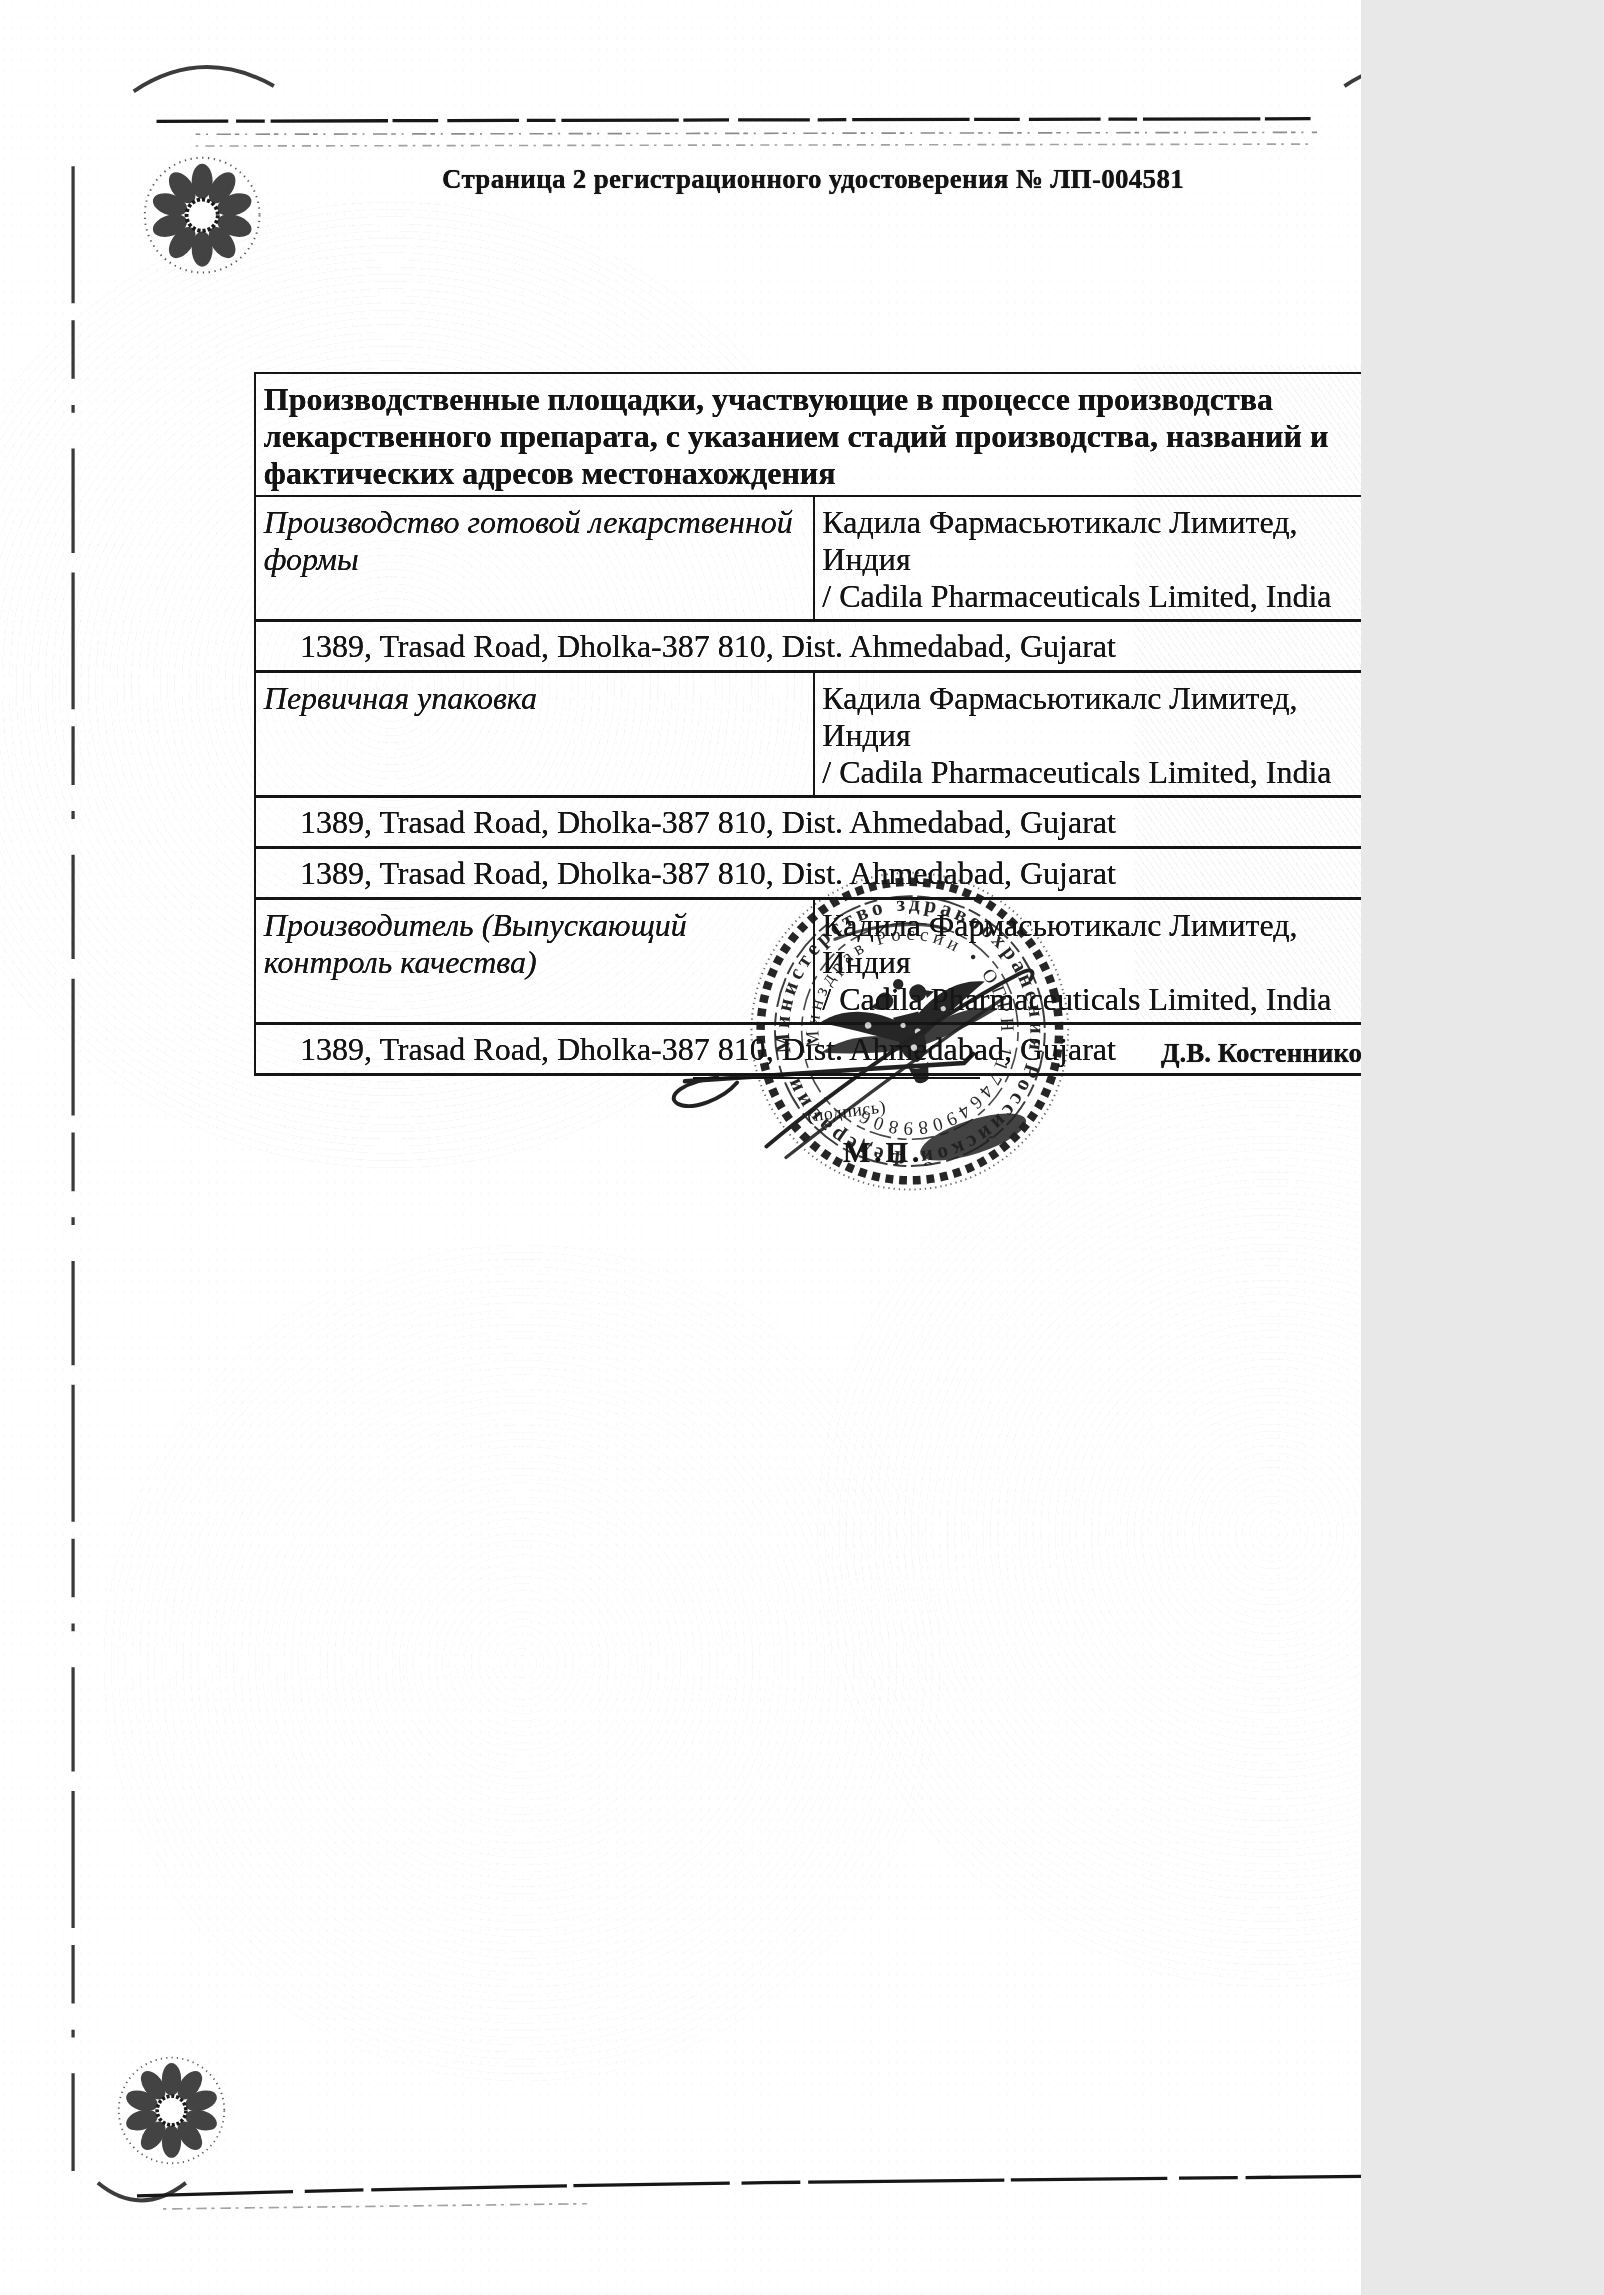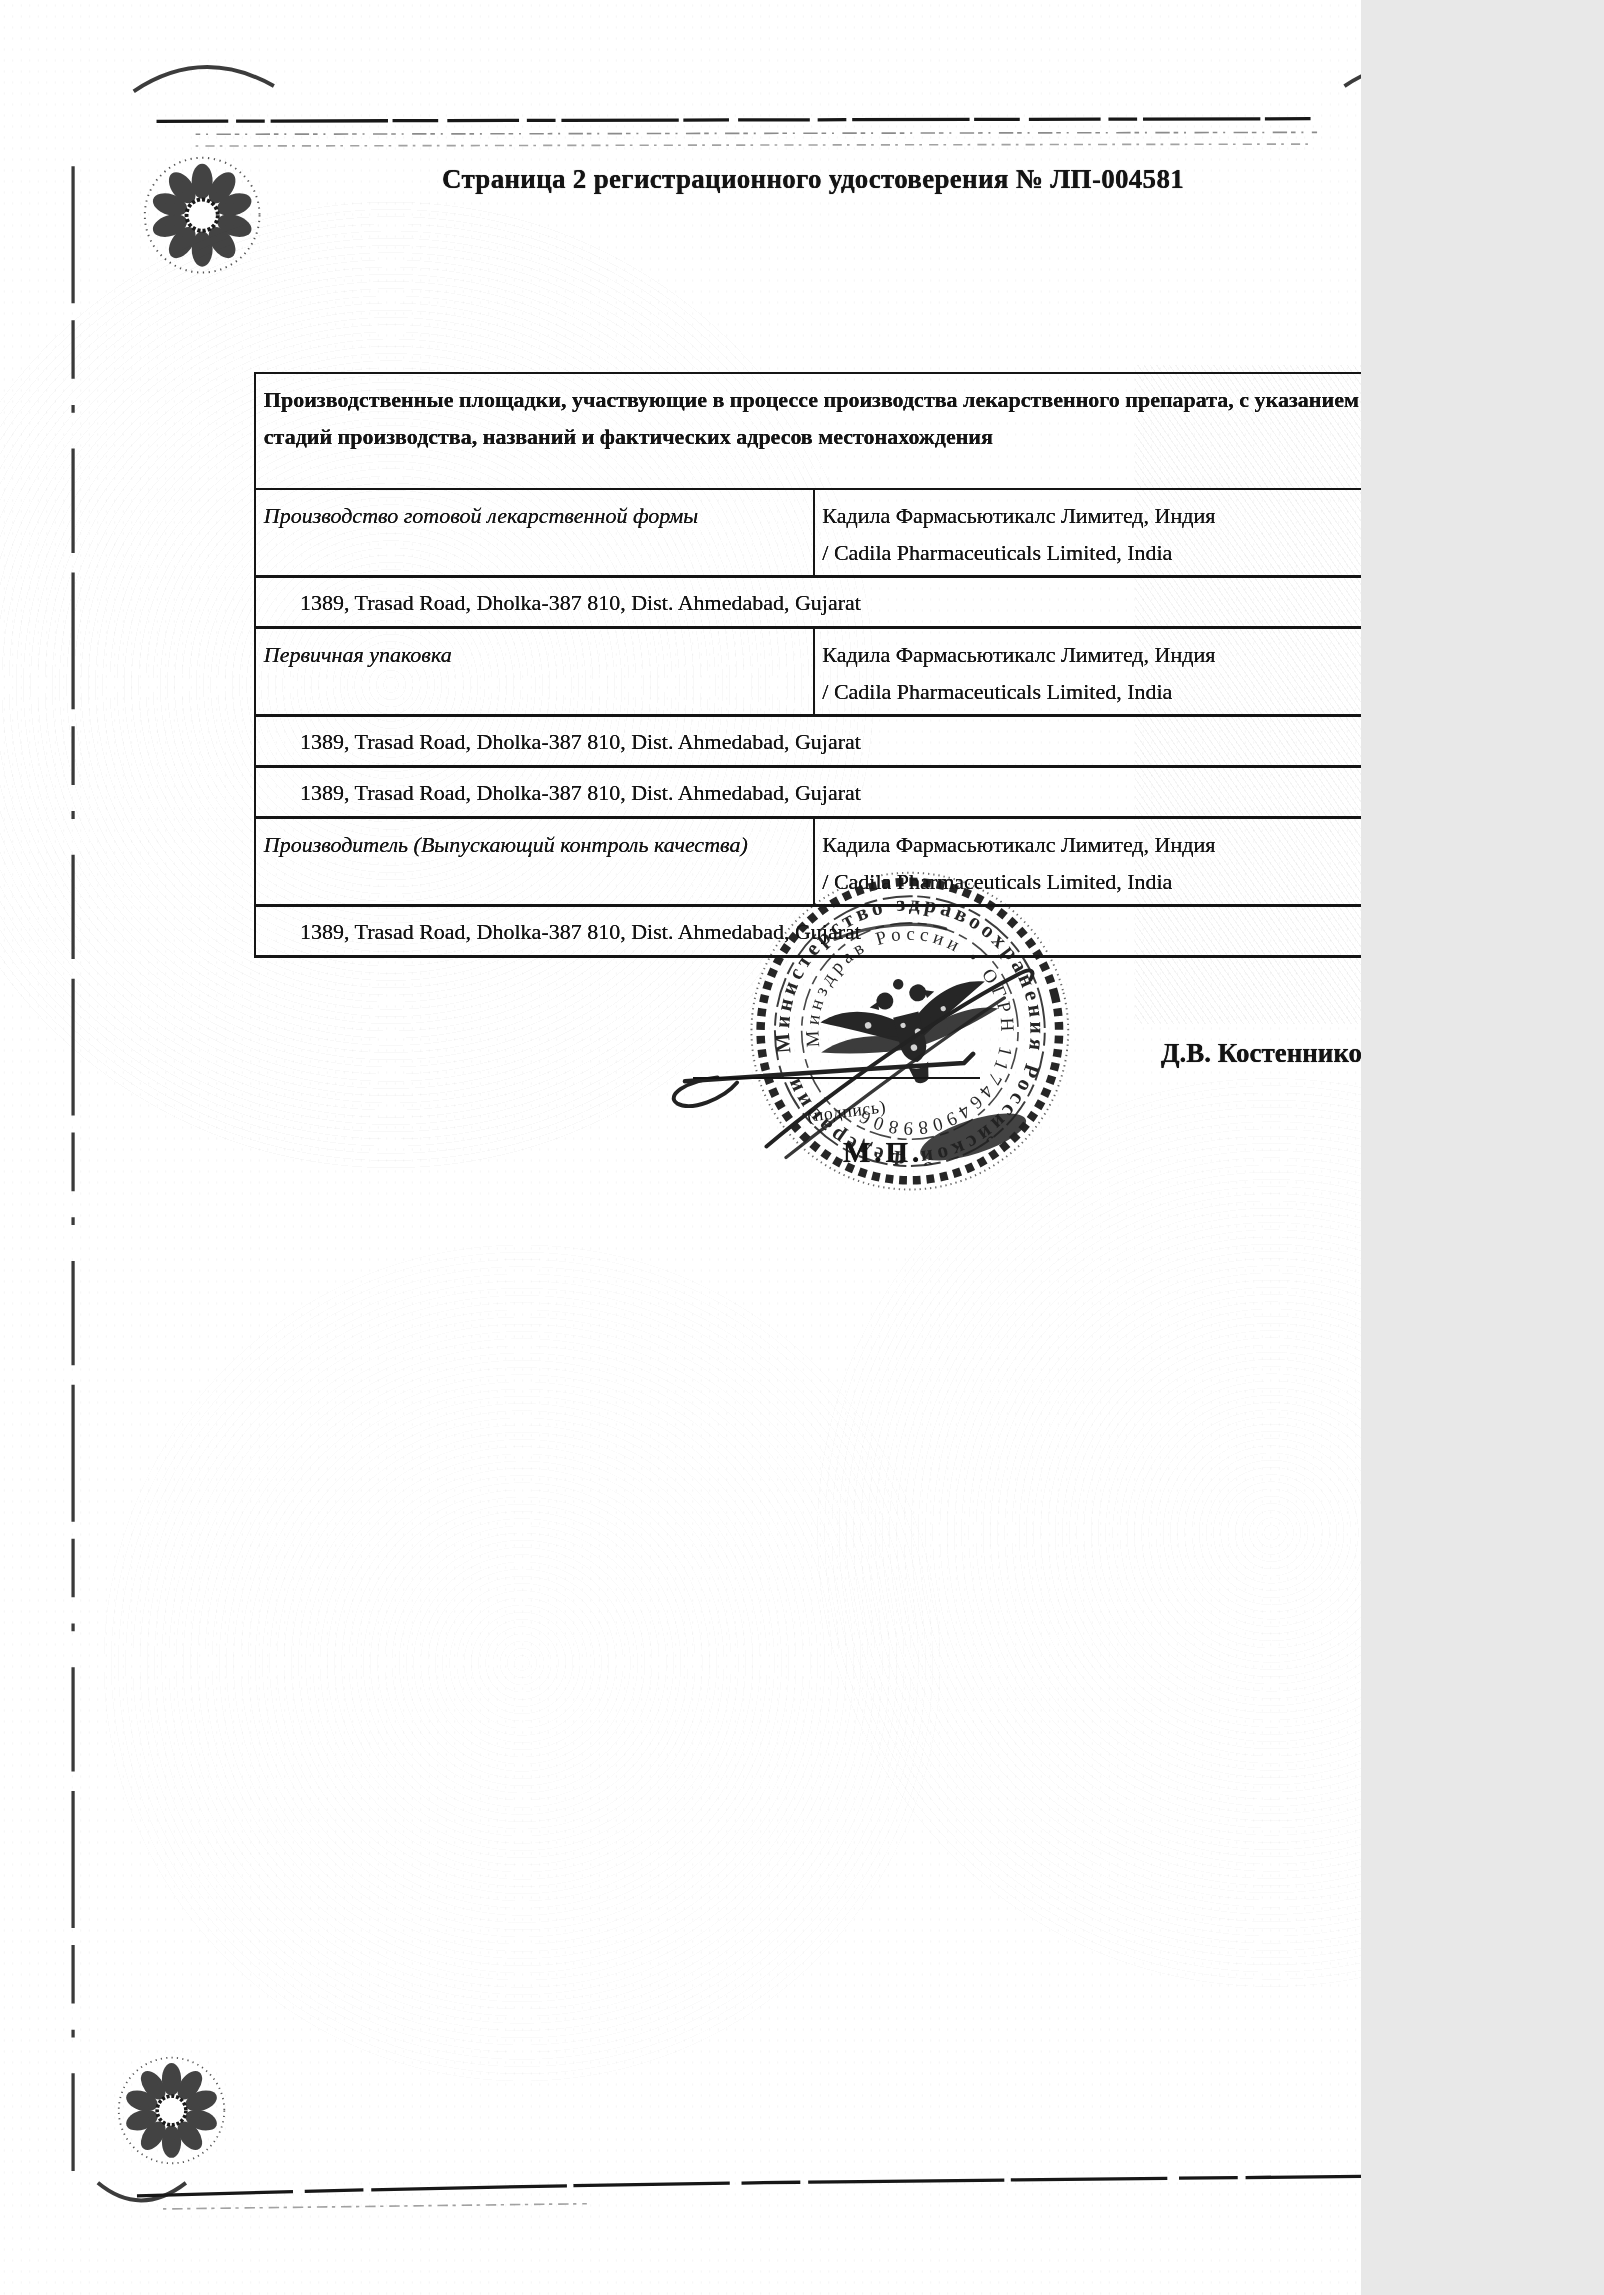--- a/index.html
+++ b/index.html
@@ -38,21 +38,21 @@
     text-shadow:0 0 0.7px #000;
   }
 
   
   table.sites{
     position:absolute;z-index:2;left:254px;top:372px;width:1119px;
     border-collapse:collapse;table-layout:fixed;
   }
   table.sites td{
     border:2.6px solid #151515;vertical-align:top;
-    font-size:22px;line-height:37px;padding:6.5px 9px 3.9px 7.8px;
+    font-size:32px;line-height:37px;padding:6.5px 9px 3.9px 7.8px;
     text-shadow:0 0 0.4px #000;
   }
   td.caption{font-weight:bold;font-size:25.4px;line-height:39px;height:104px;border-bottom-width:3.9px;}
   td.stage{font-style:italic;width:649px;height:64px;}
   td.company{width:470px;}
   td.addr{height:38px;}
   tr.addr-row td{border-top-width:3.3px;border-bottom-width:3.3px;padding-left:44px;}
 
   
   .sig-title{

